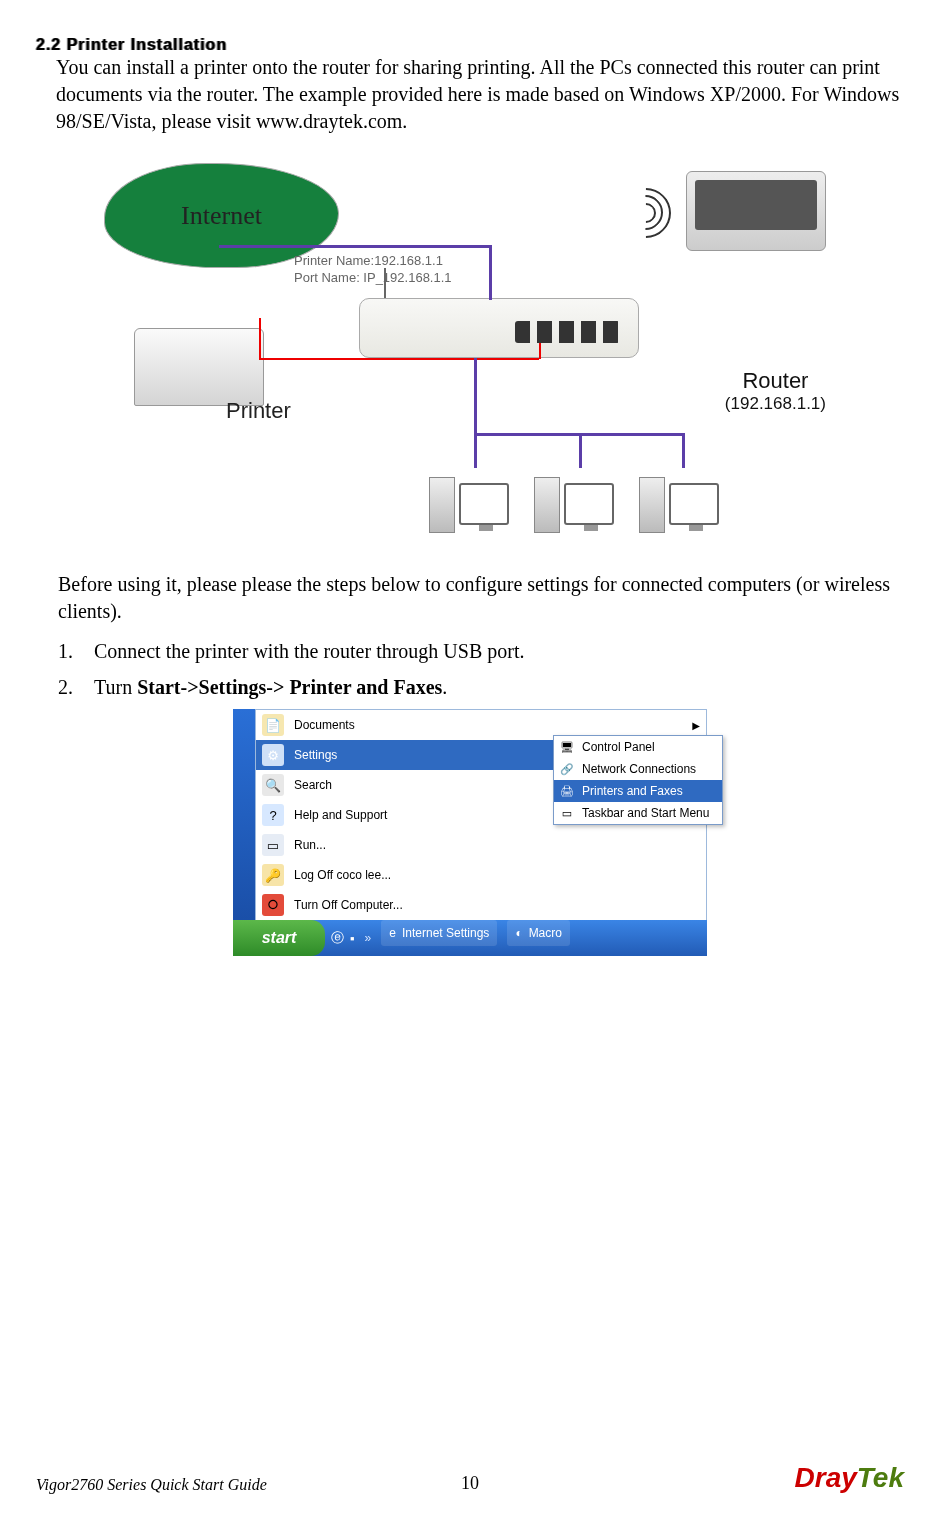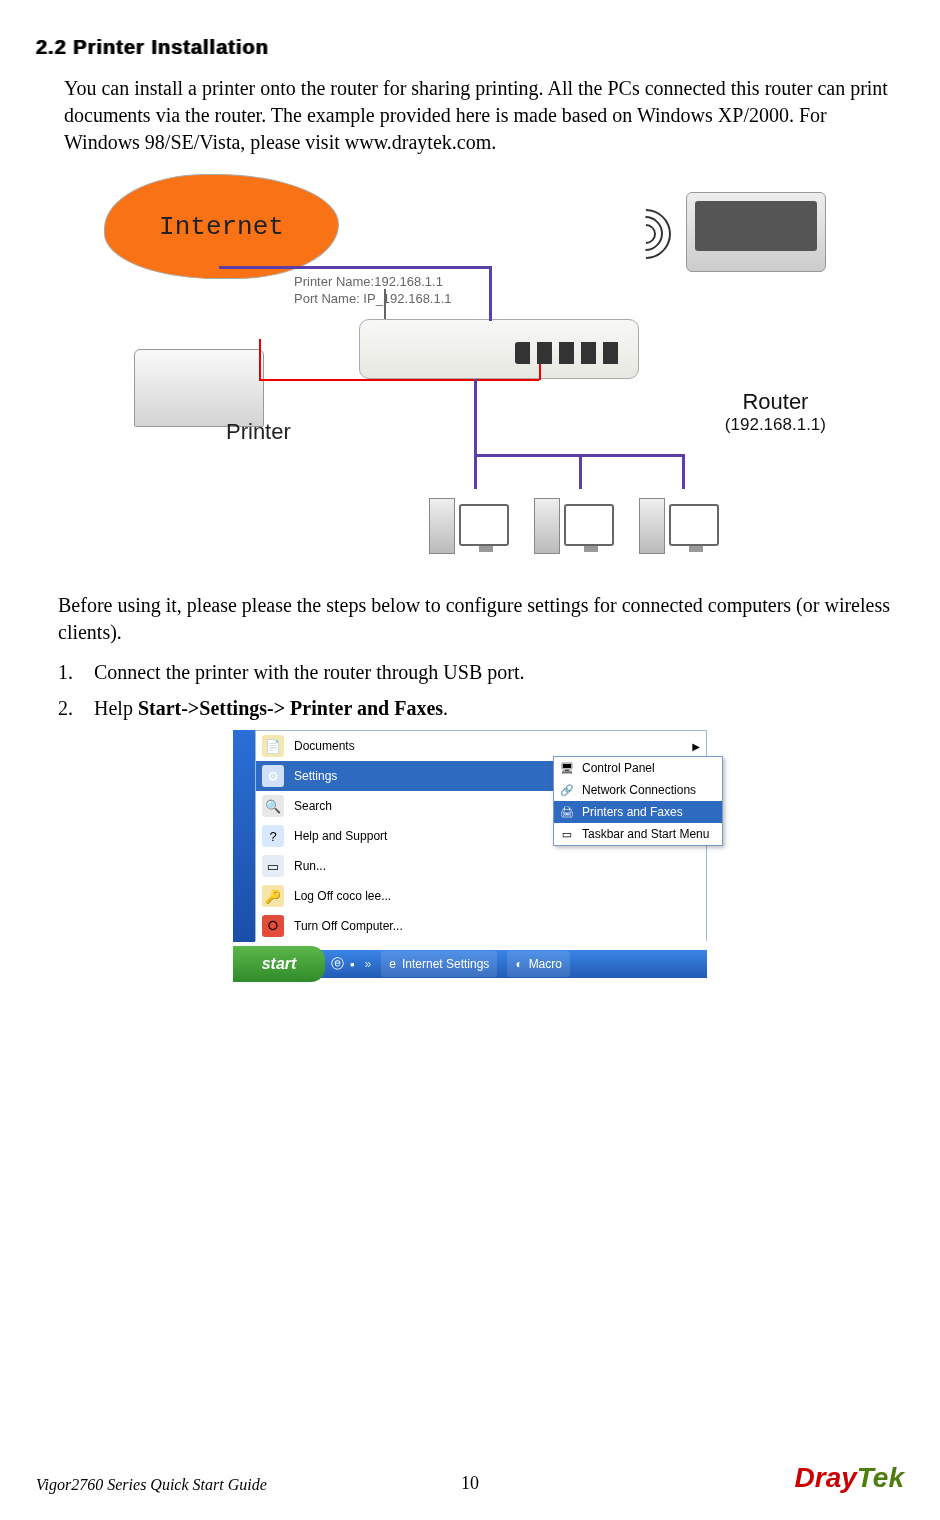--- a/index.html
+++ b/index.html
@@ -8,51 +8,50 @@
       height: 1520px;
       font-family: "Times New Roman", serif;
       font-size: 20px;
       background: #fff;
       color: #000;
       position: relative;
       padding: 36px 36px 0 36px;
     }
     .section-heading {
       font-family: Verdana, Arial, sans-serif;
-      font-size: 20px;
+      font-size: 16px;
       font-weight: bold;
       color: #000;
       text-shadow: 1px 0 0 #888, -1px 0 0 #888;
       letter-spacing: 1px;
-      margin-bottom: 16px;
     }
     .intro-paragraph {
-      margin-left: 28px;
+      margin-left: 20px;
       line-height: 1.35;
       margin-bottom: 18px;
     }
     .diagram-region {
       width: 732px;
       height: 400px;
       margin: 0 auto 18px auto;
       position: relative;
     }
     .cloud {
       position: absolute;
-      top: 0;
+      top: 10px;
       left: 0;
       width: 235px;
       height: 105px;
       border: 1px solid #aaa;
       border-radius: 50% 60% 50% 55% / 60% 55% 60% 50%;
-      background: #f97316;
+      background: #15803d;
       display: flex;
       align-items: center;
       justify-content: center;
-      font-family: Liberation Mono, monospace;
+      font-family: Liberation Serif, serif;
       font-size: 26px;
       color: #222;
     }
     .printer-info {
       position: absolute;
       top: 100px;
       left: 190px;
       font-family: Arial, sans-serif;
       font-size: 13px;
       color: #666;
@@ -168,24 +167,23 @@
     .xp-submenu {
       position:absolute; top:26px; left:320px;
       background:#fff; border:1px solid #7a9bc9;
       box-shadow:2px 2px 4px rgba(0,0,0,.25);
       width:170px;
     }
     .xp-sub-row { display:flex; align-items:center; height:22px; padding:0 4px; font-size:12px;}
     .xp-sub-row .sic{ width:18px; height:18px; margin-right:6px; border-radius:2px; display:flex;align-items:center;justify-content:center;font-size:11px;}
     .xp-sub-row.sel { background:#2f6ac1; color:#fff; }
     .xp-taskbar {
-      height:28px; display:flex; align-items:center;
+      height:36px; display:flex; 
       background: linear-gradient(#3a85e6,#225bb5);
       position:relative;
-      margin-top:9px;
     }
     .start-btn {
       height:36px; width:92px;
       background: linear-gradient(#5cb84a,#2e8b28);
       border-radius: 0 14px 14px 0;
       display:flex; align-items:center; justify-content:center;
       color:#fff; font-style:italic; font-weight:bold; font-size:16px;
       font-family: "Franklin Gothic Medium", Arial, sans-serif;
     }
     .tb-item{ margin-left:10px; height:26px; display:flex; align-items:center; color:#fff; font-size:12px; padding:0 8px; background:rgba(255,255,255,.12); border-radius:3px;}
@@ -257,21 +255,21 @@
 <p class="second-paragraph">Before using it, please please the steps below to configure settings for connected computers (or wireless clients).</p>
 
 <div class="numbered-list">
   <div class="list-item">
     <span class="list-num">1.</span>
     <span class="list-body">Connect the printer with the router through USB port.</span>
   </div>
   <div class="list-item">
     <span class="list-num">2.</span>
     <span class="list-body">
-      <span>Help </span><b>Start-&gt;Settings-&gt; Printer and Faxes</b><span>.</span>
+      <span>Turn </span><b>Start-&gt;Settings-&gt; Printer and Faxes</b><span>.</span>
     </span>
   </div>
 </div>
 
 <div class="xp-menu">
   <div class="xp-sidebar">
     <div class="xp-sidebar-text">Windows XP  Home Edition</div>
   </div>
   <div class="xp-items" id="xp-items">
       <div class="xp-row">

